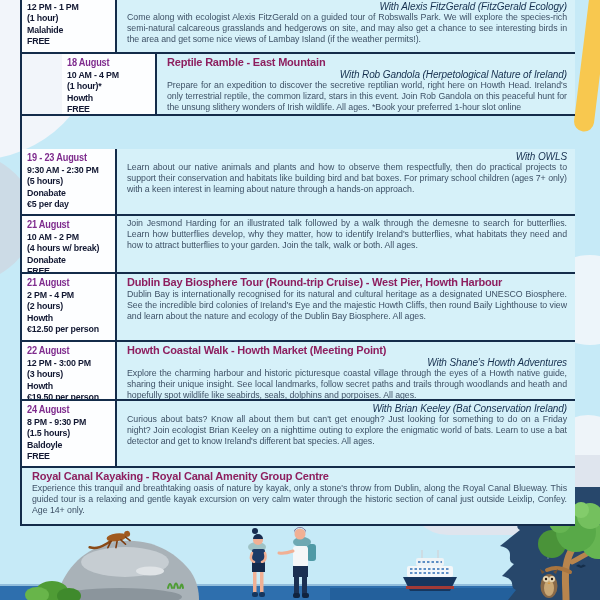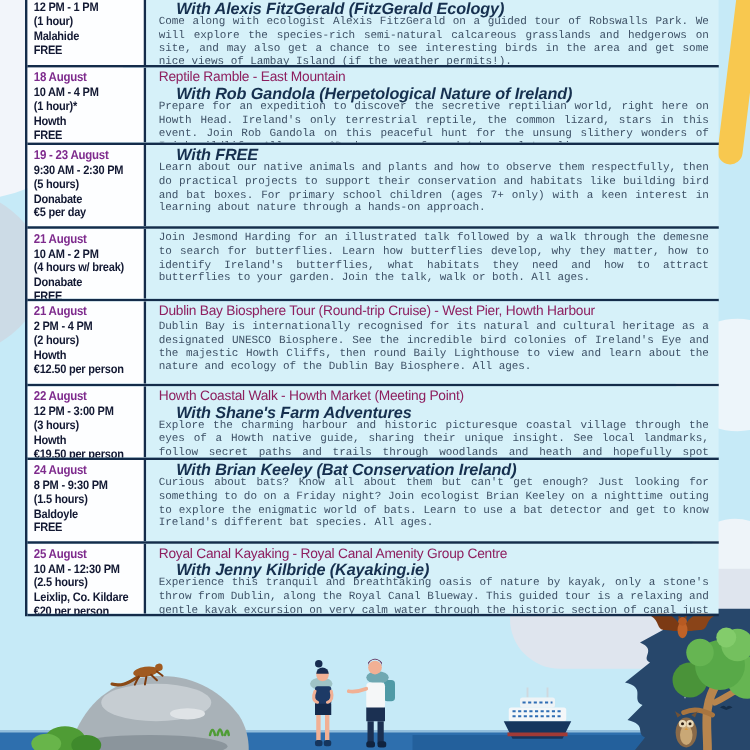--- a/index.html
+++ b/index.html
@@ -18,22 +18,22 @@
   .sunray{position:absolute;background:#f8c84f;z-index:1;}
   .sunray-short{left:526px;top:-16px;width:13px;height:42px;border-radius:8px;transform:rotate(22deg);}
   .sunray-long{left:582px;top:-18px;width:20px;height:150px;border-radius:12px;transform:rotate(7deg);}
   
   .events-table{
     position:absolute;left:20px;top:-14px;width:553px;z-index:2;
     border-left:2px solid #142c4a;
   }
   .row{display:flex;border-bottom:2px solid #142c4a;overflow:hidden;}
   .row:nth-child(1){height:66px;}
-  .row:nth-child(2){height:60px;}
-  .row:nth-child(3){height:65px;}
+  .row:nth-child(2){height:60px;padding-left:40px;}
+  .row:nth-child(3){height:65px;margin-top:33px;}
   .row:nth-child(4){height:56px;}
   .row:nth-child(5){height:66px;}
   .row:nth-child(6){height:57px;}
   .row:nth-child(7){height:65px;}
   .row:nth-child(8){height:56px;}
   .cell-left{
     width:95px;flex:0 0 95px;background:#fdfeff;
     border-right:2px solid #142c4a;
     padding:3px 2px 0 5px;box-sizing:border-box;
   }
@@ -41,31 +41,31 @@
     font-weight:bold;font-size:9.8px;line-height:11.6px;color:#121832;
     letter-spacing:-0.2px;white-space:nowrap;
     transform:scaleX(0.9);transform-origin:0 50%;
   }
   .cell-left .date{color:#7e2b8d;font-size:10.2px;}
   .cell-right{
     flex:1;background:#d6f1f9;
     padding:2px 8px 0 10px;box-sizing:border-box;
   }
   .title{
-    font-weight:normal;font-size:11px;line-height:13px;color:#8d1f5f;
+    font-weight:bold;font-size:11px;line-height:13px;color:#8d1f5f;
     letter-spacing:-0.2px;white-space:nowrap;
   }
   .row:nth-child(1) .title{color:#14606c;}
   .host{
-    font-weight:bold;font-style:italic;font-size:13px;line-height:11px;
-    color:#16304f;padding-left:14px;letter-spacing:-0.1px;white-space:nowrap;
+    font-weight:normal;font-style:italic;font-size:10px;line-height:11px;
+    color:#16304f;padding-left:14px;letter-spacing:-0.1px;white-space:nowrap;text-align:right;
   }
   .desc{
     font-size:8.8px;line-height:10.8px;color:#3e5166;
-    text-align:justify;letter-spacing:-0.05px;font-family:Liberation Mono, monospace;
+    text-align:justify;letter-spacing:-0.05px;
   }
   
   .scene{position:absolute;left:0;top:470px;width:600px;height:130px;z-index:1;}
 </style>
 </head>
 <body>
 
 <div class="cloud cloud-top-left"></div>
 <div class="cloud cloud-left-grey"></div>
 <div class="cloud cloud-right-mid"></div>
@@ -209,21 +209,21 @@
 
   <div class="row">
     <div class="cell-left">
       <div class="date">19 - 23 August</div>
       <div>9:30 AM - 2:30 PM</div>
       <div>(5 hours)</div>
       <div>Donabate</div>
       <div>€5 per day</div>
     </div>
     <div class="cell-right">
-      <div class="host">With FREE</div>
+      <div class="host">With OWLS</div>
       <div class="desc">Learn about our native animals and plants and how to observe them respectfully, then do practical projects to support their conservation and habitats like building bird and bat boxes. For primary school children (ages 7+ only) with a keen interest in learning about nature through a hands-on approach.</div>
     </div>
   </div>
 
   <div class="row">
     <div class="cell-left">
       <div class="date">21 August</div>
       <div>10 AM - 2 PM</div>
       <div>(4 hours w/ break)</div>
       <div>Donabate</div>
@@ -251,47 +251,39 @@
   <div class="row">
     <div class="cell-left">
       <div class="date">22 August</div>
       <div>12 PM - 3:00 PM</div>
       <div>(3 hours)</div>
       <div>Howth</div>
       <div>€19.50 per person</div>
     </div>
     <div class="cell-right">
       <div class="title">Howth Coastal Walk - Howth Market (Meeting Point)</div>
-      <div class="host">With Shane's Farm Adventures</div>
+      <div class="host">With Shane's Howth Adventures</div>
       <div class="desc">Explore the charming harbour and historic picturesque coastal village through the eyes of a Howth native guide, sharing their unique insight. See local landmarks, follow secret paths and trails through woodlands and heath and hopefully spot wildlife like seabirds, seals, dolphins and porpoises. All ages.</div>
     </div>
   </div>
 
   <div class="row">
     <div class="cell-left">
       <div class="date">24 August</div>
       <div>8 PM - 9:30 PM</div>
       <div>(1.5 hours)</div>
       <div>Baldoyle</div>
       <div>FREE</div>
     </div>
     <div class="cell-right">
       <div class="host">With Brian Keeley (Bat Conservation Ireland)</div>
       <div class="desc">Curious about bats? Know all about them but can't get enough? Just looking for something to do on a Friday night? Join ecologist Brian Keeley on a nighttime outing to explore the enigmatic world of bats. Learn to use a bat detector and get to know Ireland's different bat species. All ages.</div>
     </div>
   </div>
 
   <div class="row">
-    <div class="cell-left">
-      <div class="date">25 August</div>
-      <div>10 AM - 12:30 PM</div>
-      <div>(2.5 hours)</div>
-      <div>Leixlip, Co. Kildare</div>
-      <div>€20 per person</div>
-    </div>
     <div class="cell-right">
       <div class="title">Royal Canal Kayaking - Royal Canal Amenity Group Centre</div>
-      <div class="host">With Jenny Kilbride (Kayaking.ie)</div>
       <div class="desc">Experience this tranquil and breathtaking oasis of nature by kayak, only a stone's throw from Dublin, along the Royal Canal Blueway. This guided tour is a relaxing and gentle kayak excursion on very calm water through the historic section of canal just outside Leixlip, Confey. Age 14+ only.</div>
     </div>
   </div>
 
 </div>
 
 </body></html>

